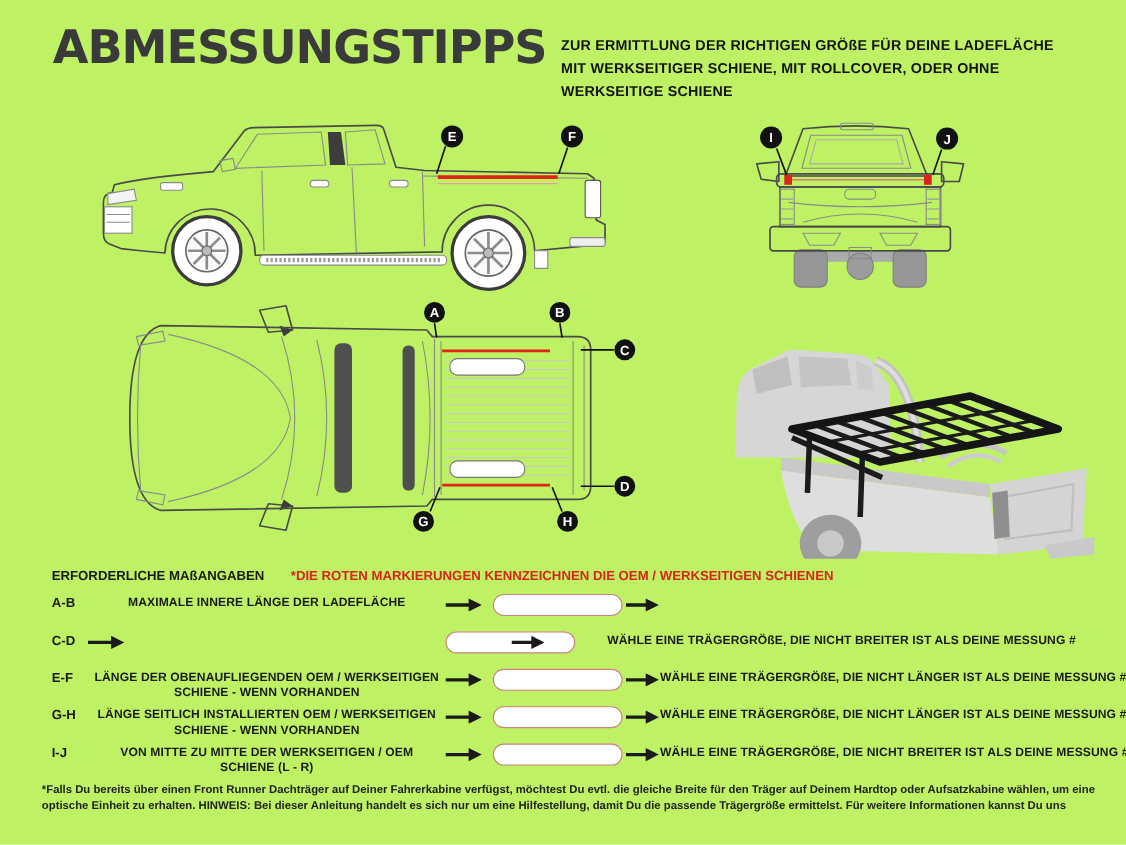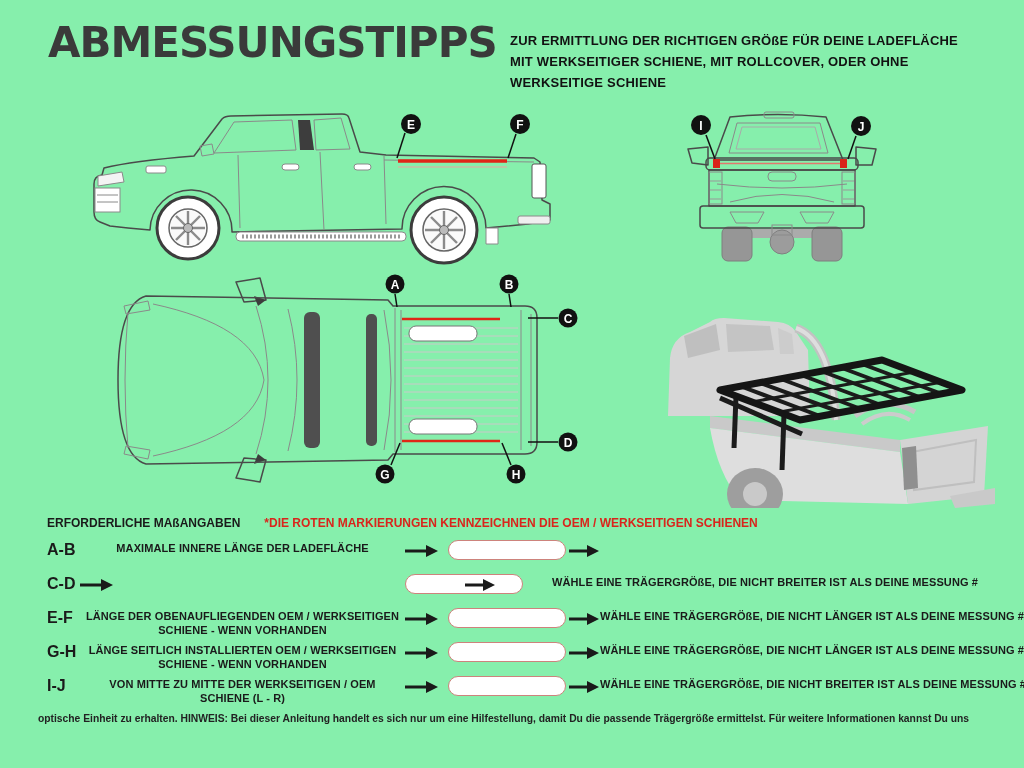--- a/index.html
+++ b/index.html
@@ -1,38 +1,38 @@
 <!DOCTYPE html>
 <html><head>
 <meta charset="utf-8">
 <style>
   html,body{margin:0;padding:0;background:#ffffff;}
   .page{
-    position:relative;width:1024px;height:768px;background:#86efac;overflow:hidden;
+    position:relative;width:1024px;height:768px;background:#bef264;overflow:hidden;
     font-family:"Liberation Sans",sans-serif;color:#1a1a1a;
   }
   .title{
     position:absolute;left:48px;top:18px;
     font-family:"DejaVu Sans",sans-serif;
     font-size:42px;font-weight:800;letter-spacing:-1px;color:#3a3a3a;white-space:nowrap;
   }
   .subtitle{
     position:absolute;left:510px;top:30px;width:470px;
     font-size:13px;font-weight:700;line-height:21px;color:#121212;
     white-space:pre-line;letter-spacing:.2px;
   }
   .diagram{position:absolute;}
   .meas-head{position:absolute;left:47px;top:516px;font-size:12px;font-weight:700;white-space:nowrap;}
   .meas-head .note{color:#d9251c;margin-left:24px;}
   .rows{position:absolute;left:47px;top:540px;width:950px;}
   .mrow{
     display:grid;grid-template-columns:33px 325px 43px 104px 48px auto;
     align-items:start;min-height:34px;
   }
-  .mrow .id{font-size:16px;font-weight:700;padding-top:1px;}
+  .mrow .id{font-size:12px;font-weight:700;padding-top:1px;}
   .mrow .desc{font-size:11px;font-weight:700;line-height:13.5px;white-space:pre-line;padding-top:2px;letter-spacing:.1px;text-align:center;}
   .mrow .result{font-size:11px;font-weight:700;white-space:nowrap;padding-top:2px;letter-spacing:.1px;}
   .arrow1{padding-top:3px;}
   .arrow2{padding-top:3px;padding-left:17px;}
   .pill{
     width:100px;height:18px;border:1.5px solid #cd837c;border-radius:12px;
     background:#fff;outline:none;margin:0;padding:0 8px;font-family:"Liberation Sans",sans-serif;
     font-size:11px;display:block;
   }
   .footnote{
@@ -355,16 +355,17 @@
       <div class="arrow2"><svg width="30" height="12" viewBox="0 0 30 12">
             <line x1="0" y1="6" x2="20" y2="6" stroke="#1a1a1a" stroke-width="3"></line>
             <polygon points="18,0 30,6 18,12" fill="#1a1a1a"></polygon>
           </svg></div>
       <div class="result">WÄHLE EINE TRÄGERGRÖßE, DIE NICHT BREITER IST ALS DEINE MESSUNG #</div>
     </div>
 
   </div>
 
   <div class="footnote">
+    <div>*Falls Du bereits über einen Front Runner Dachträger auf Deiner Fahrerkabine verfügst, möchtest Du evtl. die gleiche Breite für den Träger auf Deinem Hardtop oder Aufsatzkabine wählen, um eine</div>
     <div>optische Einheit zu erhalten. HINWEIS: Bei dieser Anleitung handelt es sich nur um eine Hilfestellung, damit Du die passende Trägergröße ermittelst. Für weitere Informationen kannst Du uns</div>
   </div>
 
 </div>
 
 </body></html>

